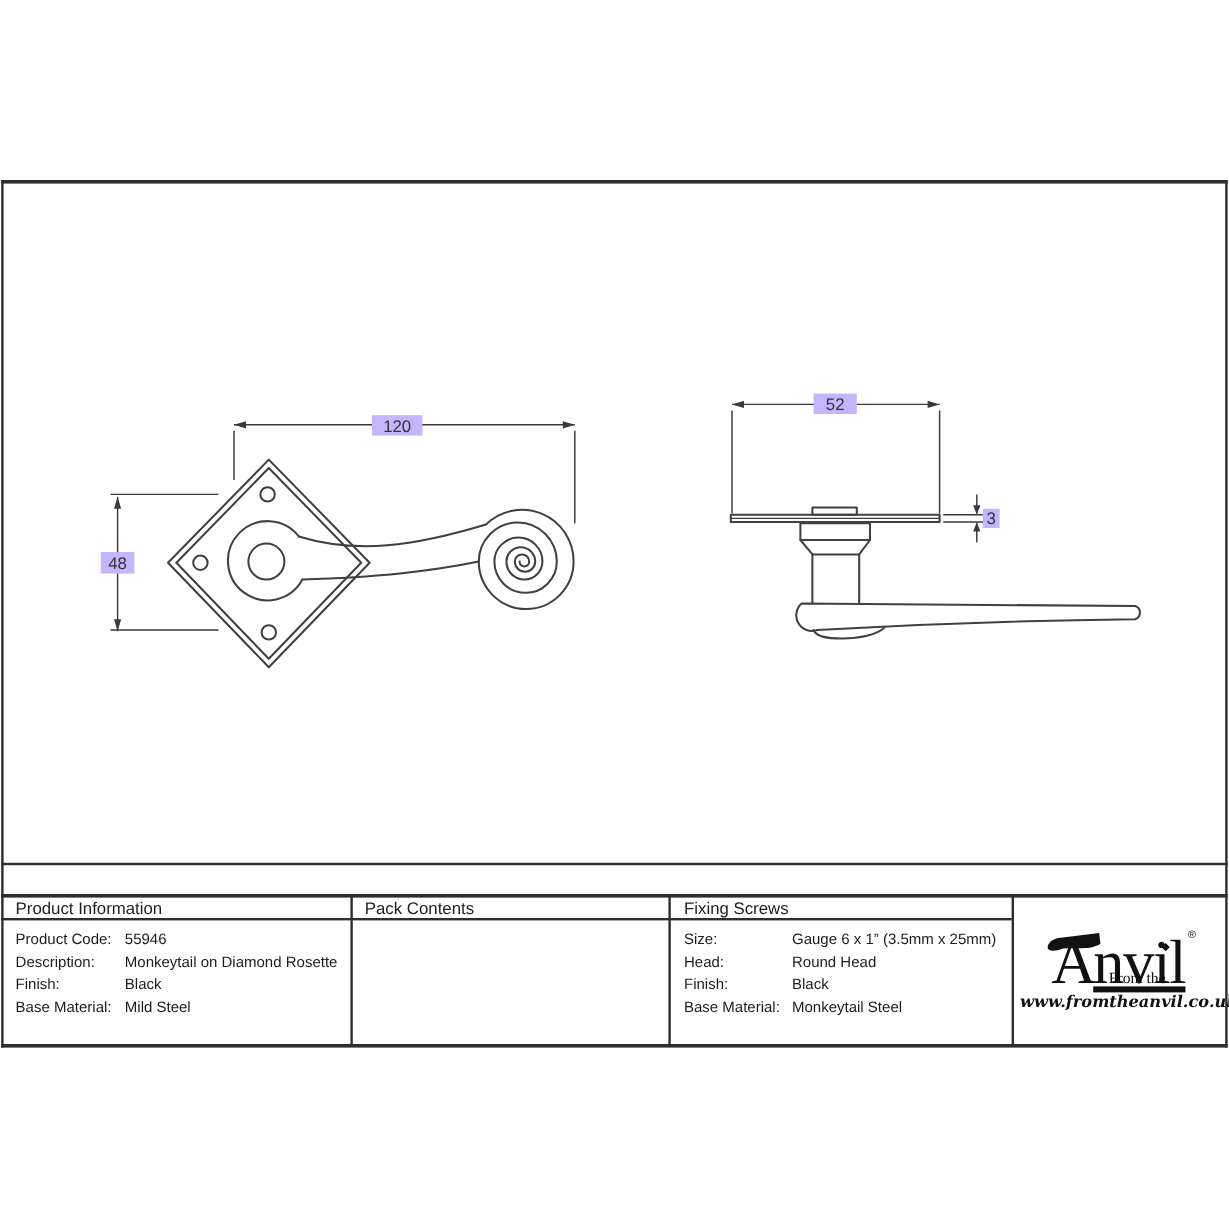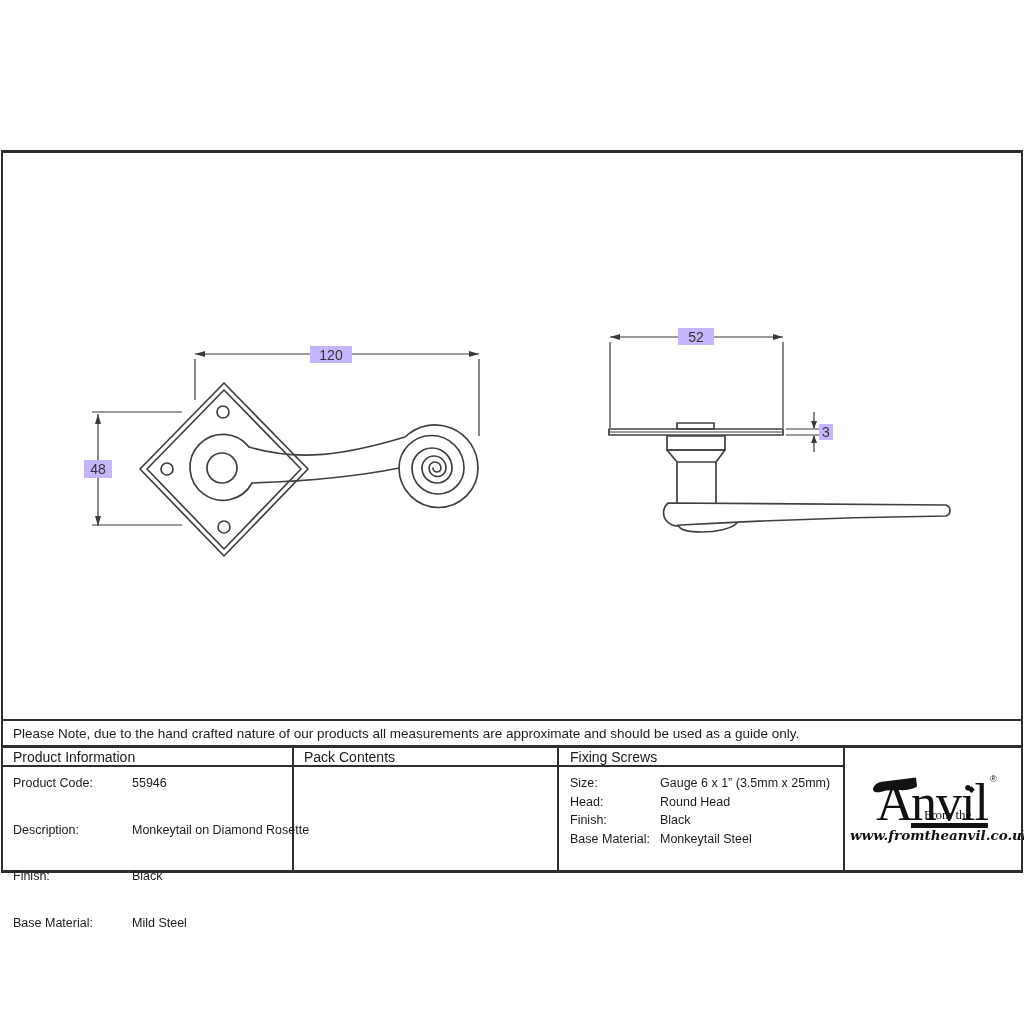--- a/index.html
+++ b/index.html
@@ -90,27 +90,26 @@
   <div class="ln" style="left:1px;top:870px;width:1022px;height:3px;"></div>
   <div class="ln" style="left:1px;top:150px;width:2px;height:723px;"></div>
   <div class="ln" style="left:1021px;top:150px;width:2px;height:723px;"></div>
   <div class="ln" style="left:1px;top:719px;width:1022px;height:2px;"></div>
   <div class="ln" style="left:1px;top:745px;width:1022px;height:3px;"></div>
   <div class="ln" style="left:1px;top:765px;width:842px;height:2px;"></div>
   <div class="ln" style="left:292px;top:745px;width:2px;height:126px;"></div>
   <div class="ln" style="left:557px;top:745px;width:2px;height:126px;"></div>
   <div class="ln" style="left:843px;top:745px;width:2px;height:126px;"></div>
 
-  <div class="note-text">Please Note, due to the hand crafted nature of our products all measurements are approximate and should be used as a guide only.</div>
 
   <div class="th" style="left:13px;">Product Information</div>
   <div class="th" style="left:304px;">Pack Contents</div>
   <div class="th" style="left:570px;">Fixing Screws</div>
 
-  <div class="cell-col kv" style="left:13px;grid-template-columns:91px auto;gap:28px;">
+  <div class="cell-col kv" style="left:13px;grid-template-columns:91px auto;">
     <span class="k">Product Code:</span>
     <span class="v">55946</span>
     <span class="k">Description:</span>
     <span class="v">Monkeytail on Diamond Rosette</span>
     <span class="k">Finish:</span>
     <span class="v">Black</span>
     <span class="k">Base Material:</span>
     <span class="v">Mild Steel</span>
   </div>
 

